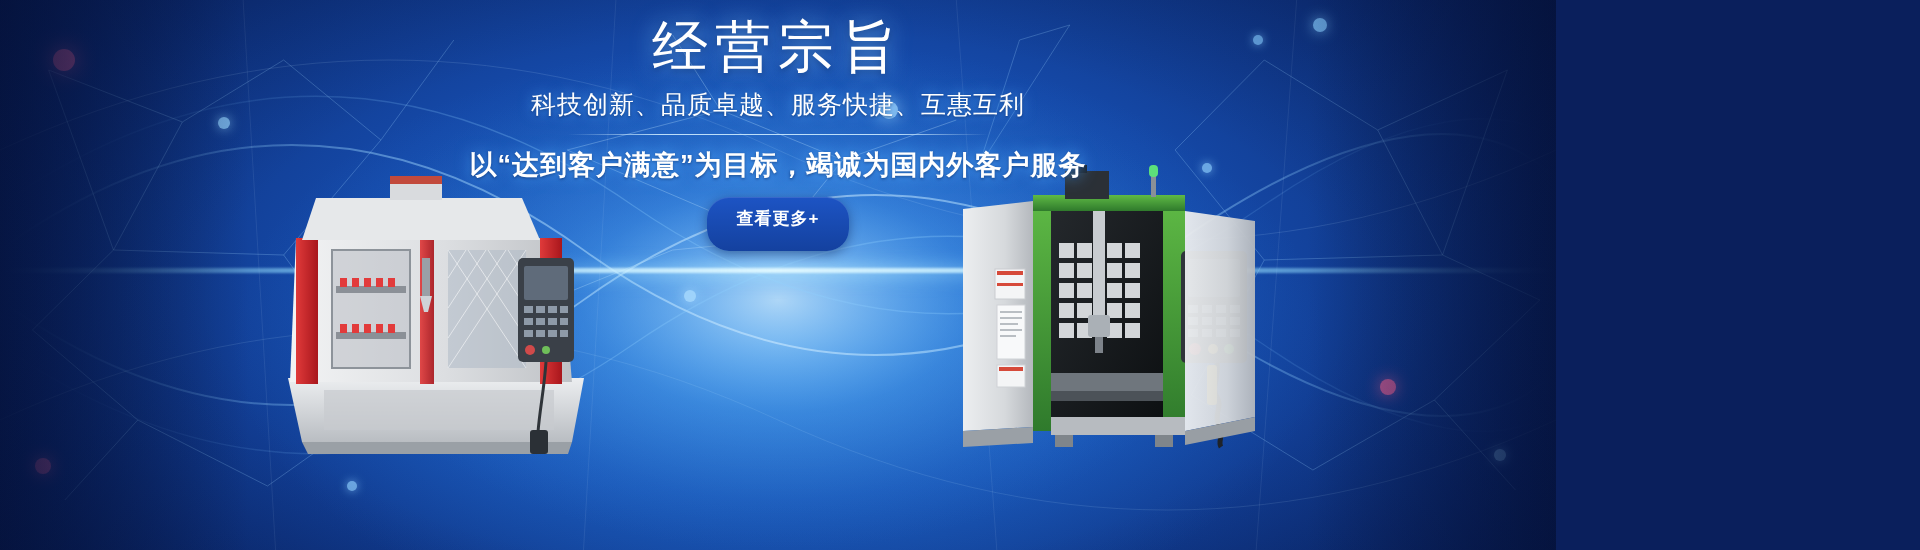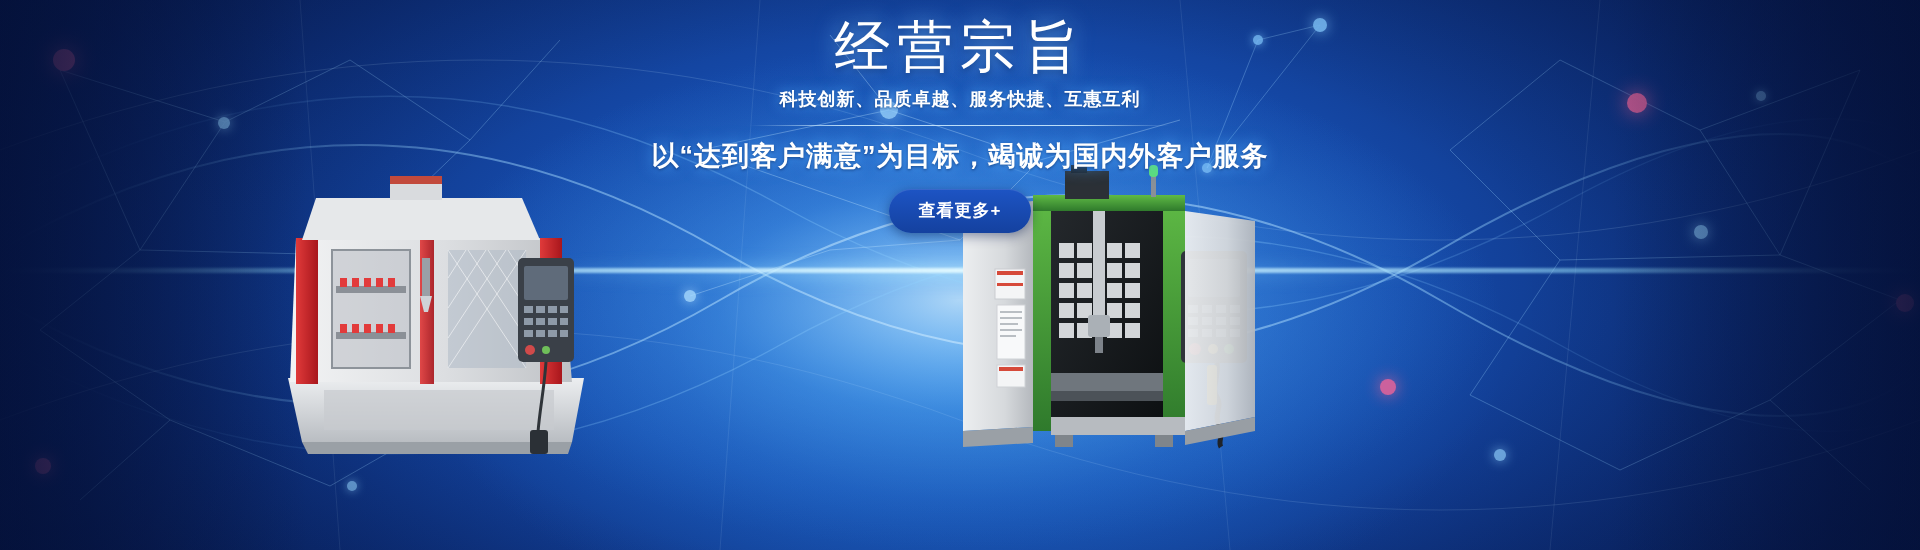--- a/index.html
+++ b/index.html
@@ -1,17 +1,17 @@
 <!DOCTYPE html>
 <html><head>
 <meta charset="utf-8">
 <style>
   html,body{margin:0;padding:0;background:#0a1f5c;}
   .stage{
-    position:relative;width:1920px;height:550px;overflow:hidden;
+    position:relative;width:1556px;height:550px;overflow:hidden;
     font-family:"Liberation Sans","DejaVu Sans",sans-serif;
     background:
       radial-gradient(ellipse 760px 420px at 50% 62%, rgba(70,175,255,0.55) 0%, rgba(40,130,230,0.30) 38%, rgba(16,60,150,0.0) 72%),
       radial-gradient(ellipse 1100px 560px at 50% 50%, #1f63c8 0%, #1549a8 40%, #0d2f7a 72%, #081c53 100%),
       linear-gradient(180deg,#0b2260 0%,#123a8e 30%,#1150ad 55%,#0d2c73 100%);
   }
   
   .bg-svg{position:absolute;inset:0;width:100%;height:100%;}
   .beam{
     position:absolute;left:0;right:0;top:268px;height:5px;
@@ -31,36 +31,36 @@
   }
   .dot{position:absolute;border-radius:50%;}
   
   .copy{position:absolute;left:0;right:0;top:18px;text-align:center;z-index:6;}
   .title{
     font-size:56px;line-height:1.05;color:#ffffff;letter-spacing:7px;font-weight:400;
     text-shadow:0 0 22px rgba(120,195,255,.85),0 2px 6px rgba(0,30,90,.6);
     margin:0 0 8px 0;
   }
   .subtitle{
-    font-size:18px;line-height:1.2;color:#ffffff;font-weight:700;letter-spacing:1px;
+    font-size:25px;line-height:1.2;color:#ffffff;font-weight:400;letter-spacing:1px;
     text-shadow:0 0 14px rgba(80,170,255,.9),0 1px 3px rgba(0,25,80,.75);
     margin:12px;
   }
   .rule{
     width:420px;height:1px;margin:15px auto 11px auto;
     background:linear-gradient(90deg,rgba(180,220,255,0) 0%,rgba(205,235,255,.9) 22%,rgba(205,235,255,.9) 78%,rgba(180,220,255,0) 100%);
   }
   .tagline{
     font-size:27px;line-height:1.2;color:#ffffff;font-weight:700;letter-spacing:1px;
     text-shadow:0 0 16px rgba(80,170,255,.9),0 1px 3px rgba(0,25,80,.75);
     margin:14px 0 16px 0;
   }
   .cta{
     display:inline-block;border:0;cursor:pointer;
-    padding:10px 30px 11px 30px;border-radius:22px;
+    padding:10px 30px 21px 30px;border-radius:22px;
     background:linear-gradient(180deg,#1d54c4 0%,#14419f 100%);
     color:#ffffff;font-size:17px;font-weight:700;letter-spacing:1px;
     font-family:"Liberation Sans","DejaVu Sans",sans-serif;
     box-shadow:0 3px 12px rgba(3,20,70,.45),inset 0 1px 0 rgba(255,255,255,.12);
   }
   
   .machine{position:absolute;z-index:5;}
   .mL{left:272px;top:146px;width:330px;height:310px;}
   .mR{left:955px;top:165px;width:330px;height:285px;}
 </style>

